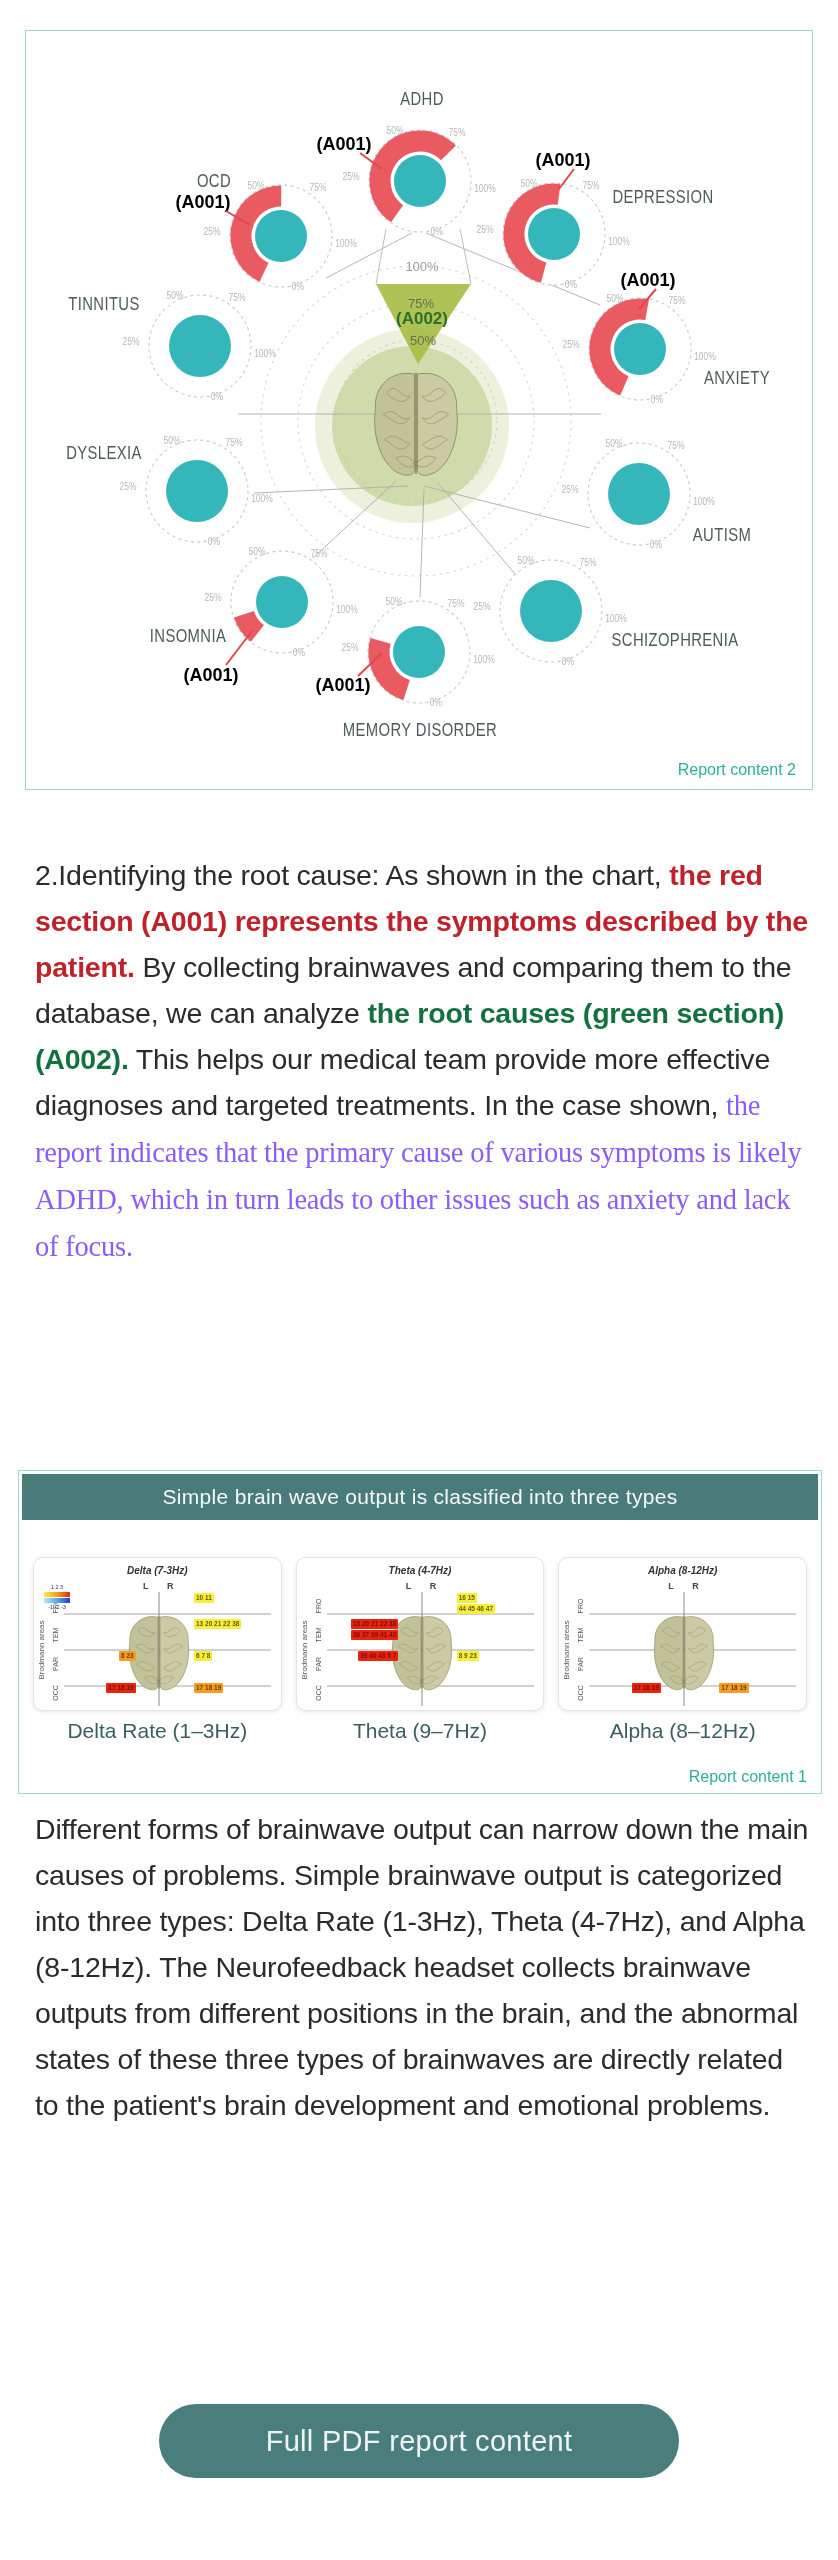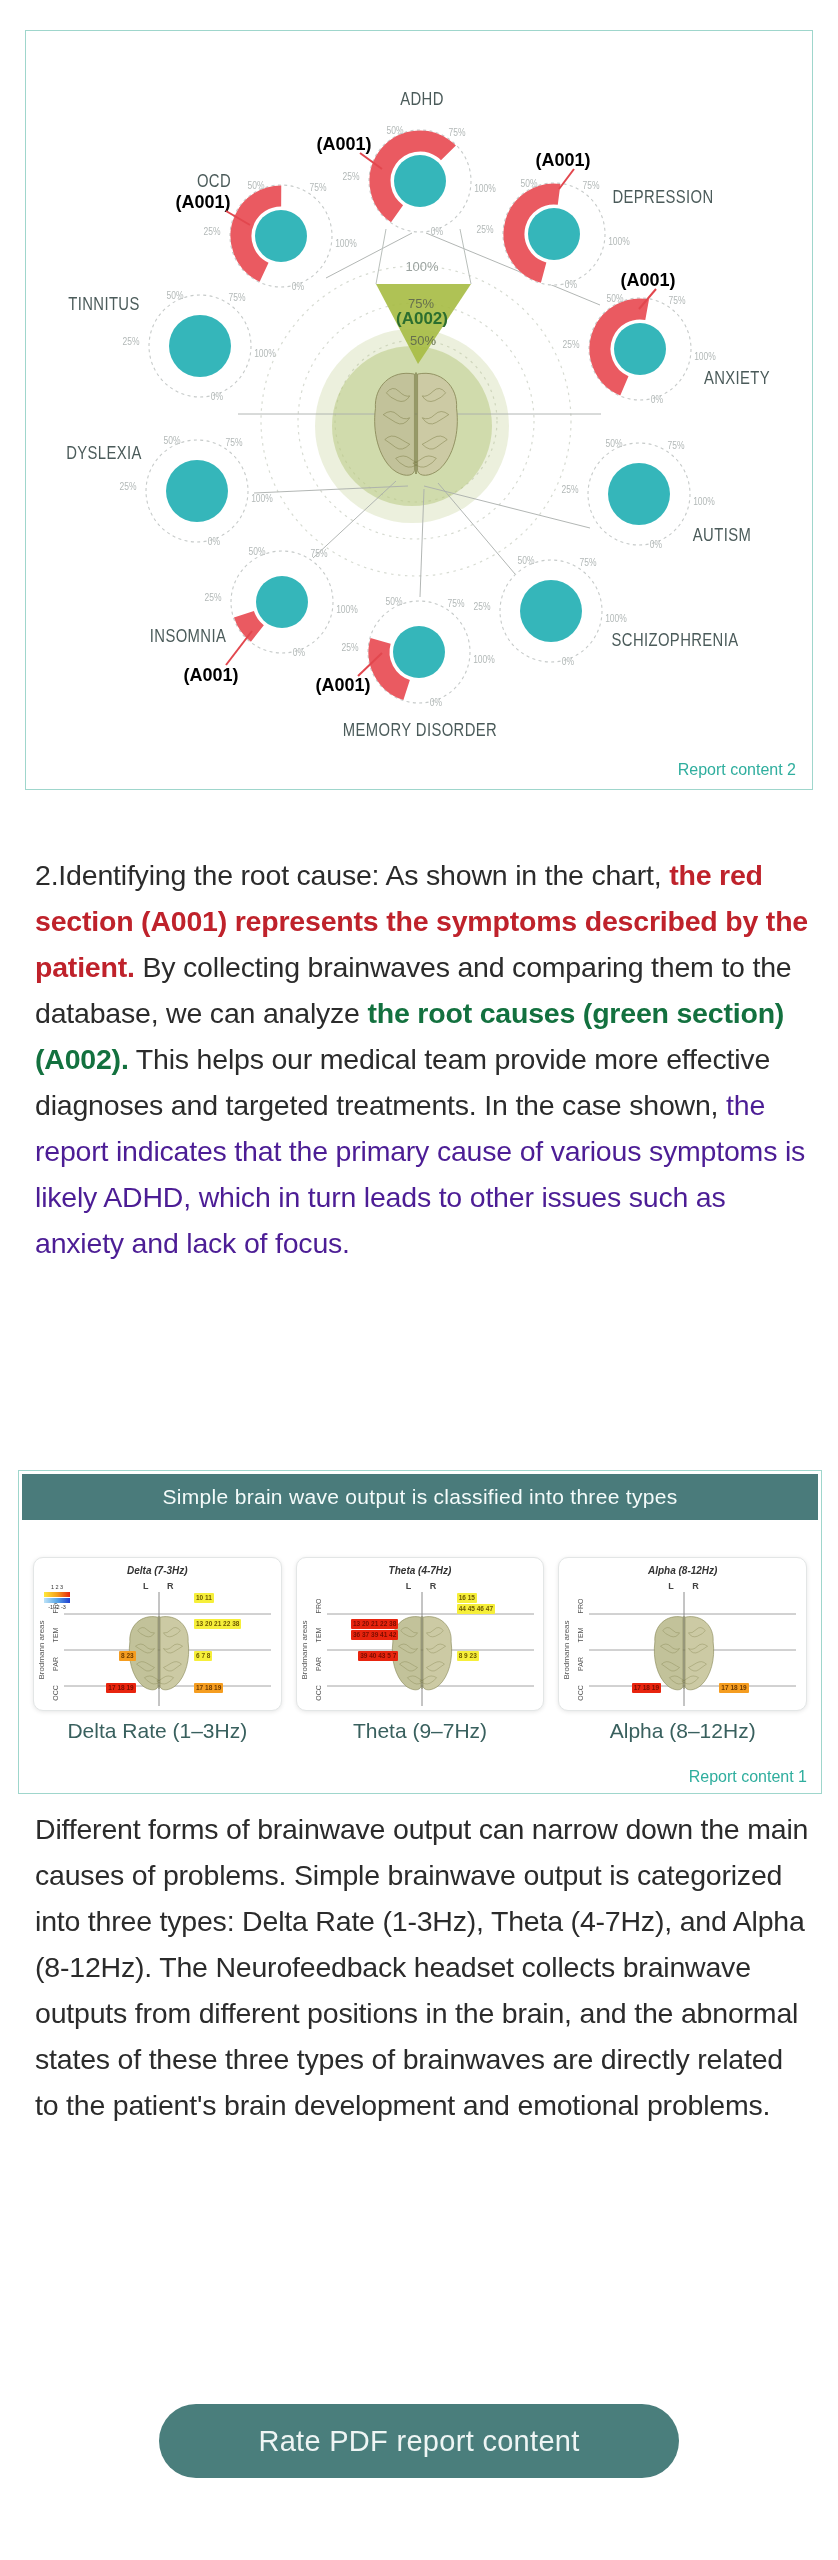--- a/index.html
+++ b/index.html
@@ -34,21 +34,21 @@
   .center-lab.green{color:#2c6e2f;font-size:17px;font-weight:700;}
   .report-tag{position:absolute;color:#2fae9e;font-size:16px;z-index:5;}
   .card1 .report-tag{right:16px;bottom:10px;margin-left:17px;}
   
   .para{
     position:absolute;left:35px;width:776px;color:#2b2b2b;
     font-size:28.5px;line-height:46px;letter-spacing:-0.2px;
   }
   .para .em-red{color:#bf222b;font-weight:700;}
   .para .em-green{color:#13713f;font-weight:700;}
-  .para .t-red{color:#4c1d95;}
+  .para .t-red{color:#8b5cf6;font-family:Liberation Serif, serif;}
   #para1{top:852px;}
   #para2{top:1806px;}
   
   .card2{
     position:absolute;left:18px;top:1470px;width:802px;height:322px;
     border:1px solid #9fd6cc;background:#fff;
   }
   .card2-header{
     position:absolute;left:3px;right:3px;top:3px;height:46px;background:#4a7b7b;
     color:#f4fbfa;font-size:21px;display:flex;align-items:center;justify-content:center;
@@ -333,13 +333,13 @@
   <div class="captions" id="captions">
       <div class="cap">Delta Rate (1–3Hz)</div>
       <div class="cap">Theta (9–7Hz)</div>
       <div class="cap">Alpha (8–12Hz)</div>
     </div>
   <div class="report-tag">Report content 1</div>
 </div>
 
 <div class="para" id="para2">Different forms of brainwave output can narrow down the main causes of problems. Simple brainwave output is categorized into three types: Delta Rate (1-3Hz), Theta (4-7Hz), and Alpha (8-12Hz). The Neurofeedback headset collects brainwave outputs from different positions in the brain, and the abnormal states of these three types of brainwaves are directly related to the patient's brain development and emotional problems.</div>
 
-<button class="pdf-btn">Rate PDF report content</button>
+<button class="pdf-btn">Full PDF report content</button>
 
 </body></html>

